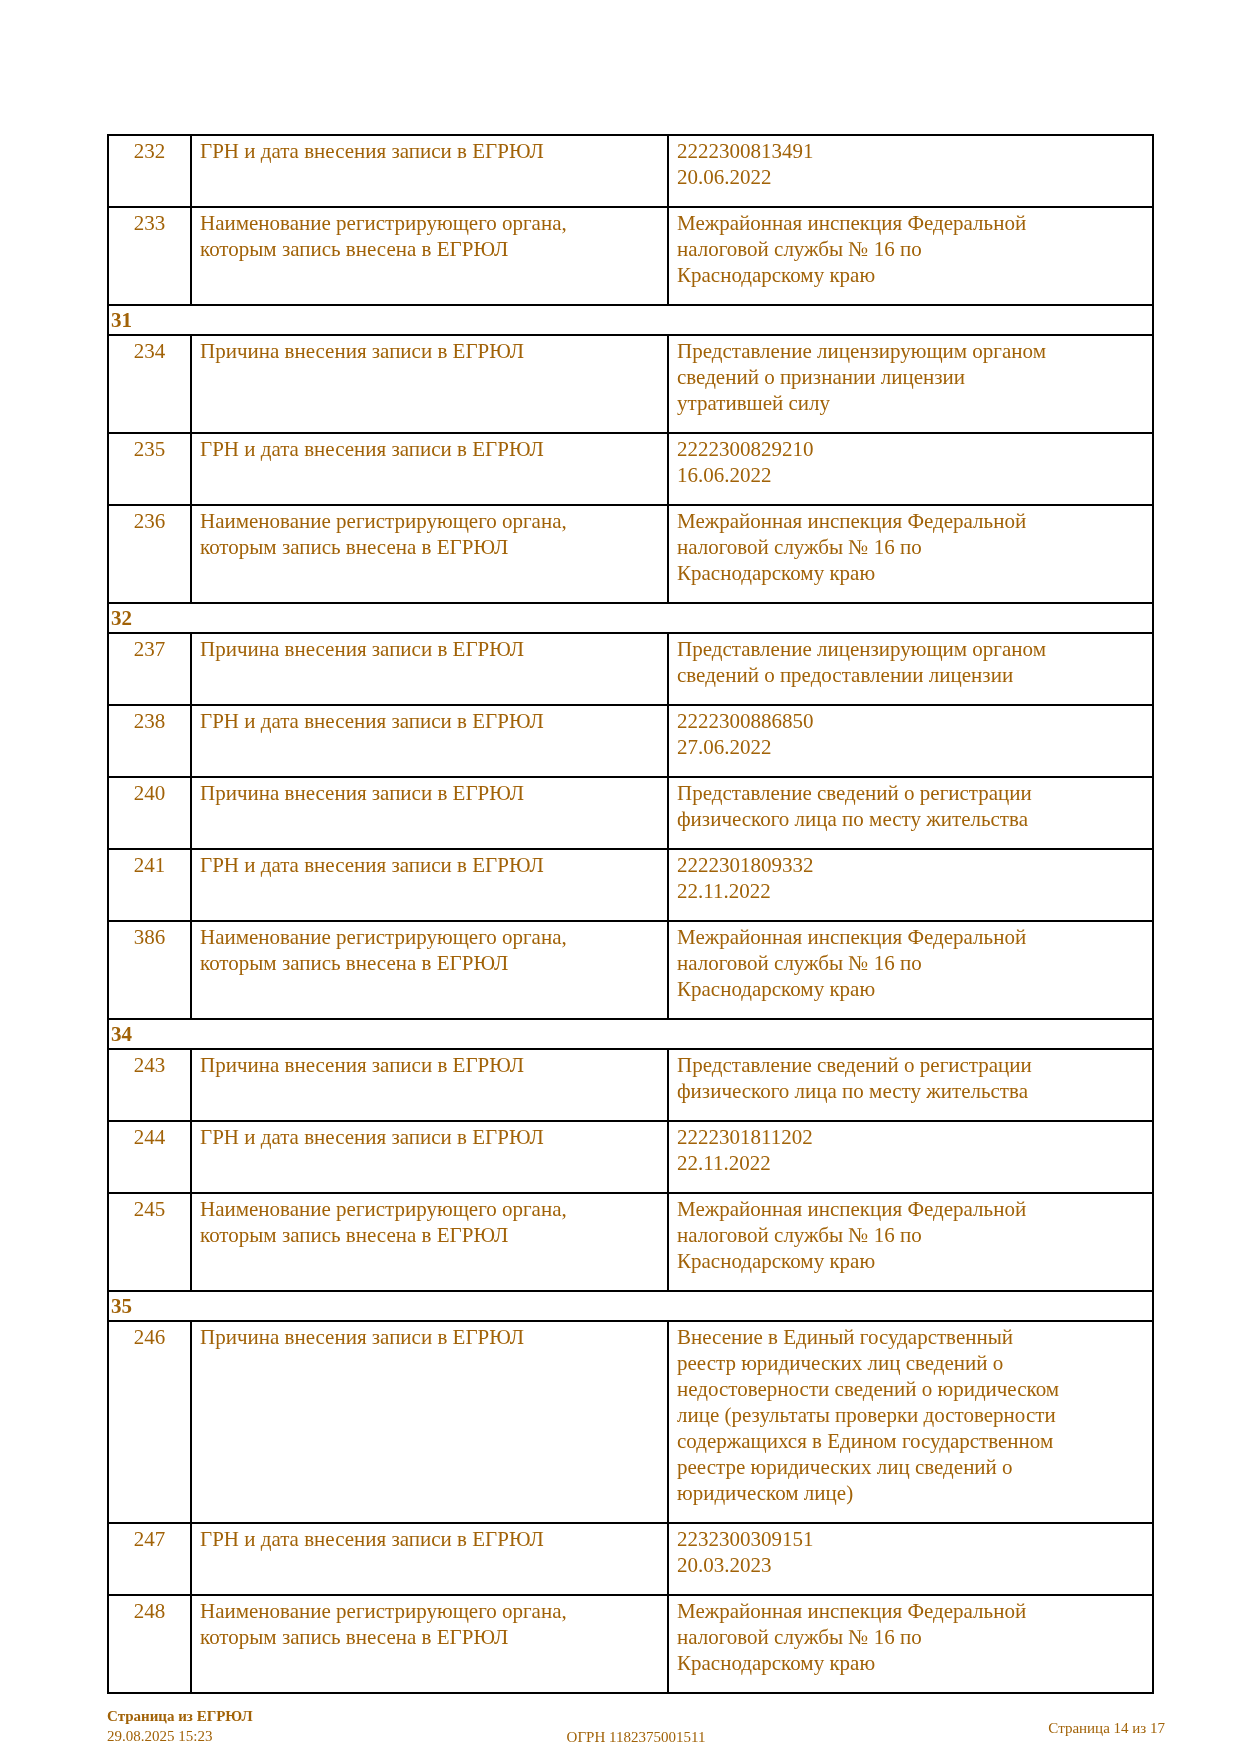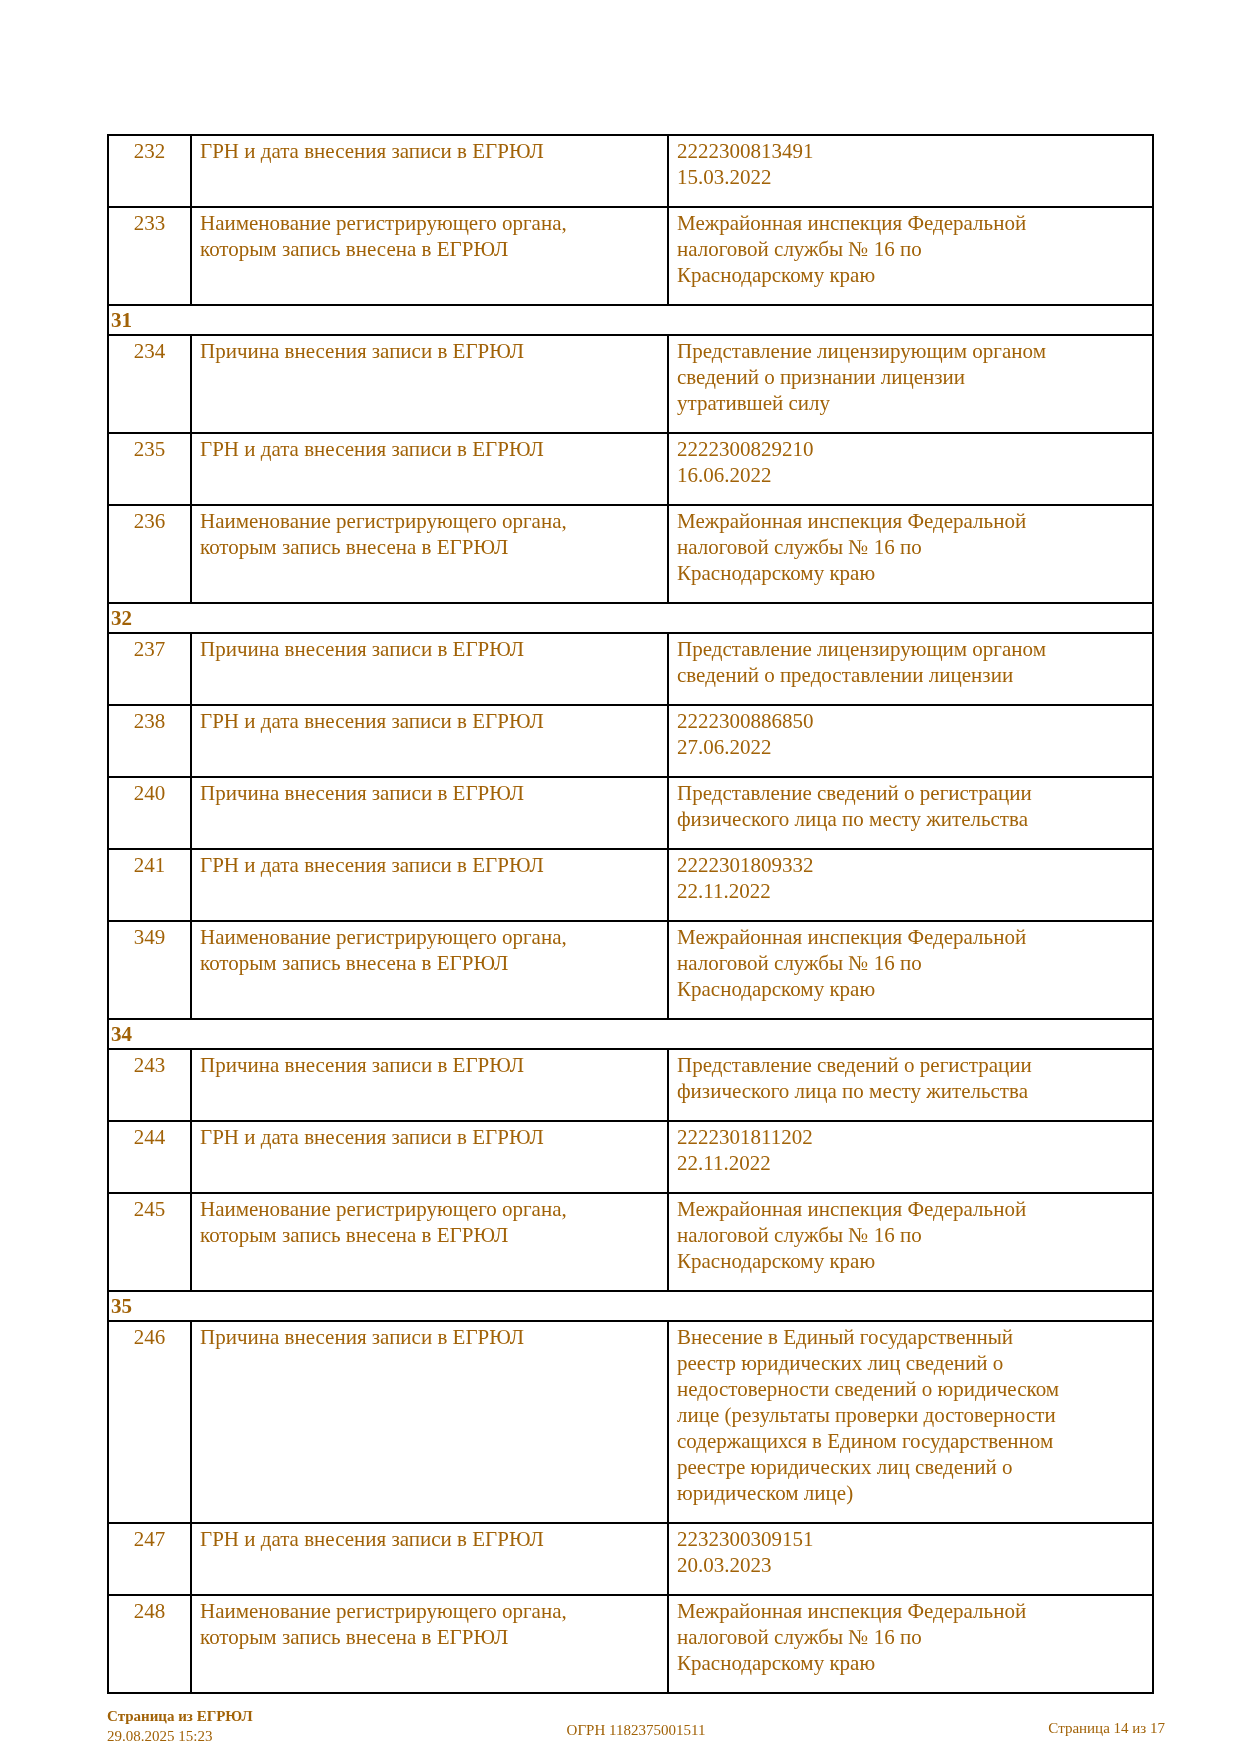--- a/index.html
+++ b/index.html
@@ -60,21 +60,21 @@
     left: 0;
     top: 0;
   }
   .footer-title {
     font-weight: bold;
   }
   .footer-center {
     position: absolute;
     left: 50%;
     transform: translateX(-50%);
-    bottom: 8px;
+    bottom: 1px;
     font-family: Liberation Serif, serif;
   }
   .footer-right {
     position: absolute;
     right: 0;
     bottom: 10px;
   }
 </style>
 </head>
 <body>
@@ -85,21 +85,21 @@
     <colgroup>
       <col style="width:83px">
       <col style="width:477px">
       <col style="width:485px">
     </colgroup>
     <tbody id="egrul-body">
         <tr>
           <td class="num">232</td>
           <td class="label">ГРН и дата внесения записи в ЕГРЮЛ</td>
           <td class="value">2222300813491
-15.03.2022</td>
+20.06.2022</td>
         </tr>
         <tr>
           <td class="num">233</td>
           <td class="label">Наименование регистрирующего органа,
 которым запись внесена в ЕГРЮЛ</td>
           <td class="value">Межрайонная инспекция Федеральной
 налоговой службы № 16 по
 Краснодарскому краю</td>
         </tr>
         <tr>
@@ -147,21 +147,21 @@
           <td class="value">Представление сведений о регистрации
 физического лица по месту жительства</td>
         </tr>
         <tr>
           <td class="num">241</td>
           <td class="label">ГРН и дата внесения записи в ЕГРЮЛ</td>
           <td class="value">2222301809332
 22.11.2022</td>
         </tr>
         <tr>
-          <td class="num">349</td>
+          <td class="num">386</td>
           <td class="label">Наименование регистрирующего органа,
 которым запись внесена в ЕГРЮЛ</td>
           <td class="value">Межрайонная инспекция Федеральной
 налоговой службы № 16 по
 Краснодарскому краю</td>
         </tr>
         <tr>
           <td colspan="3" class="section">34</td>
         </tr>
         <tr>

